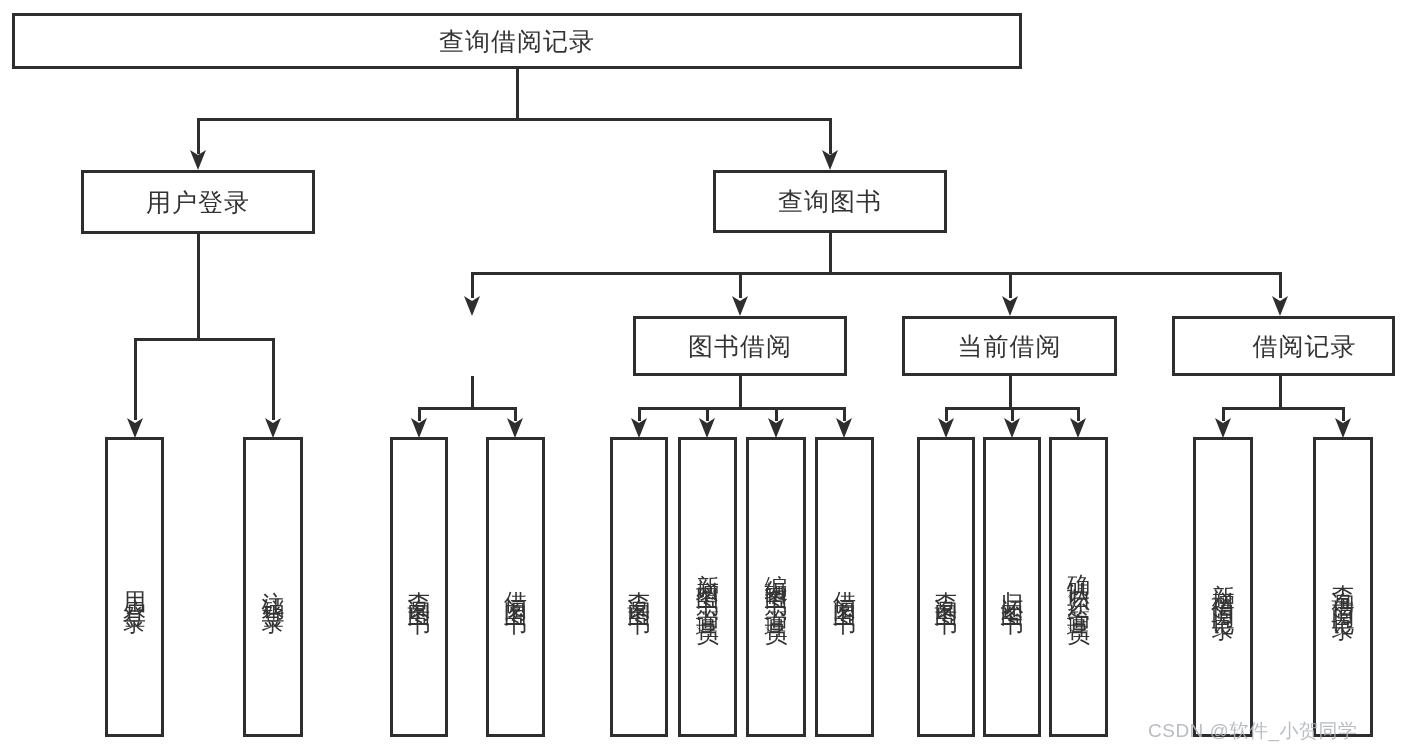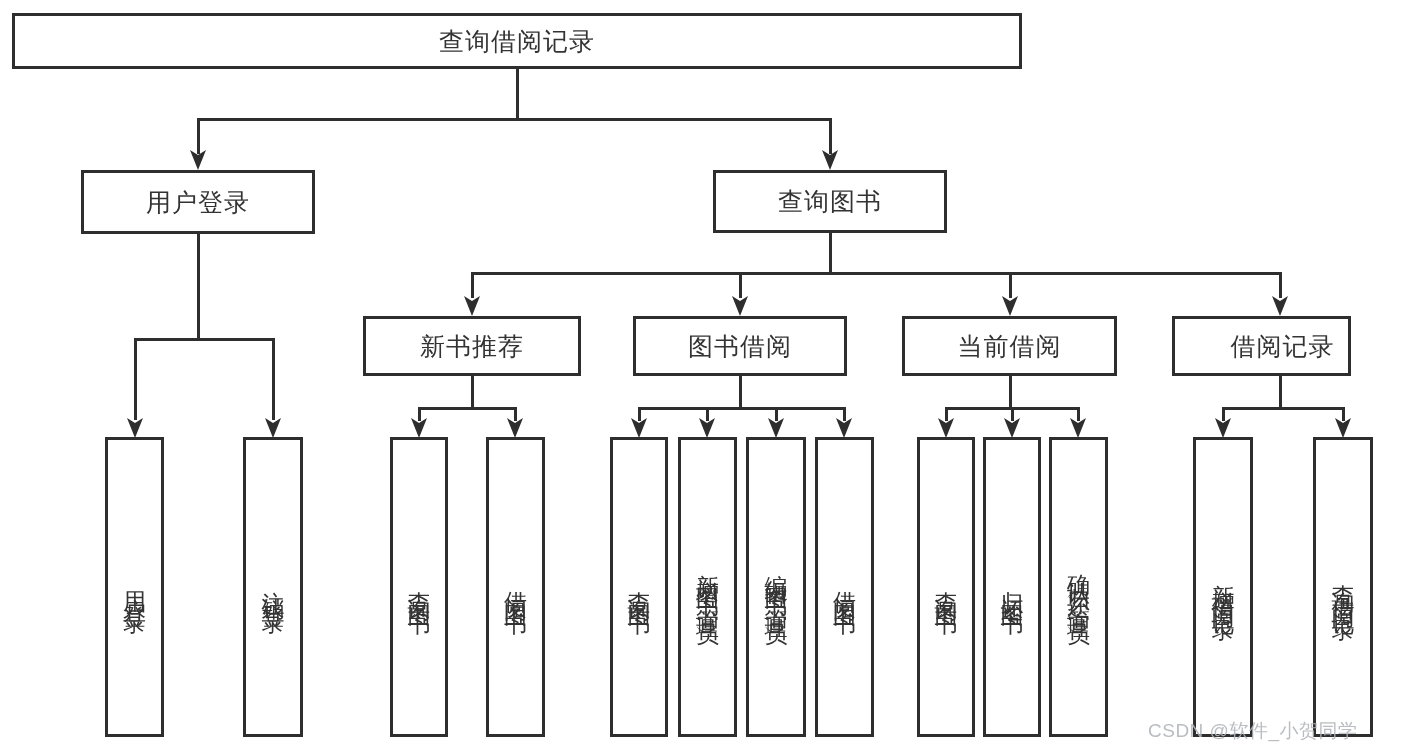--- a/index.html
+++ b/index.html
@@ -60,30 +60,27 @@
   <div class="hline" style="left:470.5px;top:272px;width:811px;"></div>
   <div class="vline" style="left:470.5px;top:272px;height:26px;"></div>
   <div class="arrowhead" style="left:464px;top:296px;"></div>
   <div class="vline" style="left:738.5px;top:272px;height:26px;"></div>
   <div class="arrowhead" style="left:732px;top:296px;"></div>
   <div class="vline" style="left:1008.5px;top:272px;height:26px;"></div>
   <div class="arrowhead" style="left:1002px;top:296px;"></div>
   <div class="vline" style="left:1278.5px;top:272px;height:26px;"></div>
   <div class="arrowhead" style="left:1272px;top:296px;"></div>
 
-  <div class="box" style="left:363px;top:316px;width:218px;height:60px;">
-    <span class="hlabel">新书推荐</span>
-  </div>
   <div class="box" style="left:902px;top:316px;width:215px;height:60px;">
     <span class="hlabel">当前借阅</span>
   </div>
   <div class="box" style="left:633px;top:316px;width:214px;height:60px;">
     <span class="hlabel">图书借阅</span>
   </div>
-  <div class="box" style="left:1172px;top:316px;width:179px;height:60px;padding-left:42px;">
+  <div class="box" style="left:1172px;top:316px;width:223px;height:60px;padding-left:42px;">
     <span class="hlabel">借阅记录</span>
   </div>
 
   <div class="vline" style="left:470.5px;top:376px;height:31px;"></div>
   <div class="hline" style="left:417.5px;top:407px;width:99px;"></div>
   <div class="vline" style="left:417.5px;top:407px;height:14px;"></div>
   <div class="arrowhead" style="left:411px;top:418px;"></div>
   <div class="vline" style="left:513.5px;top:407px;height:14px;"></div>
   <div class="arrowhead" style="left:507px;top:418px;"></div>
 

